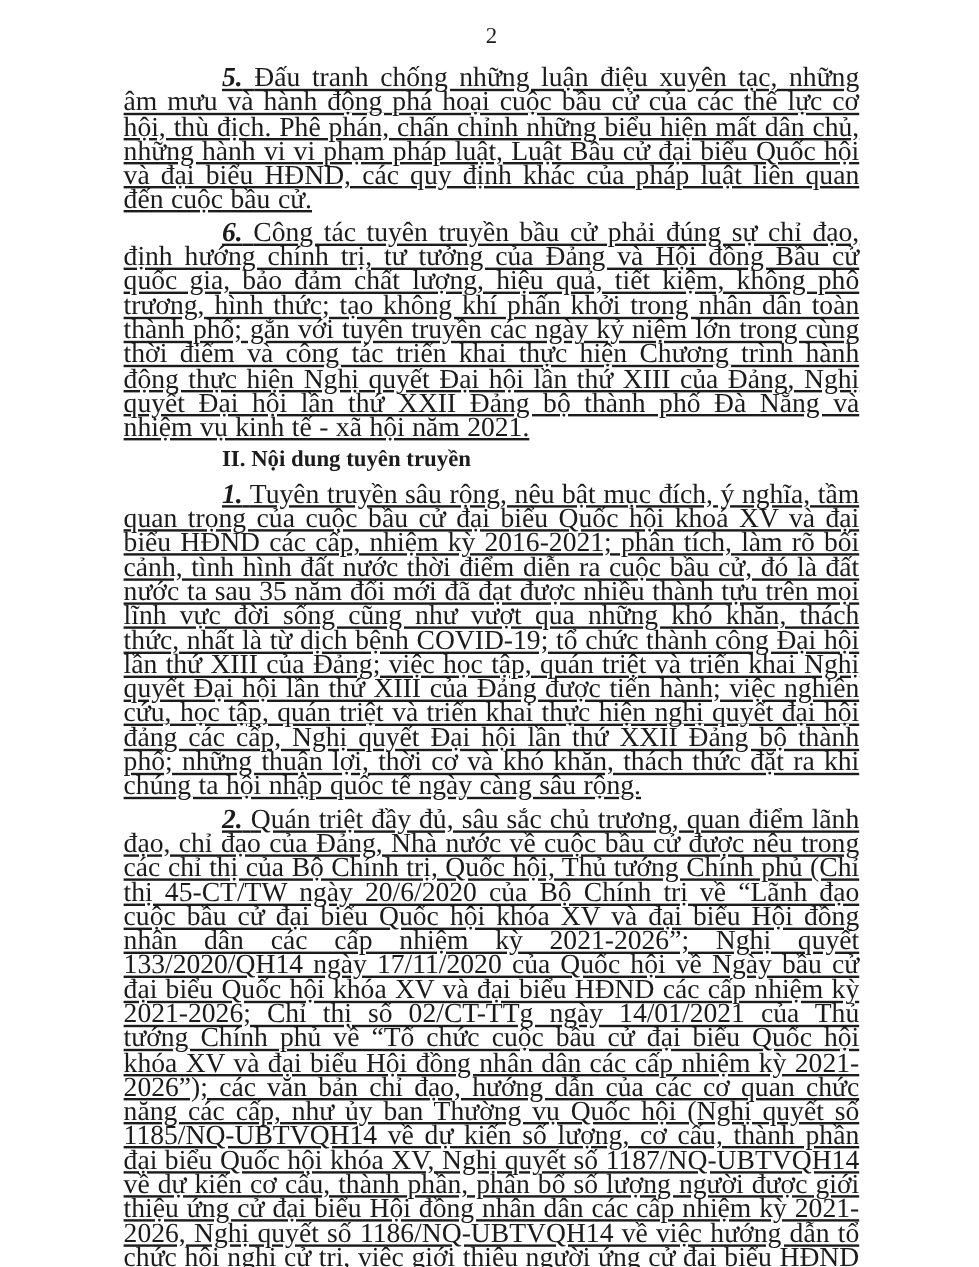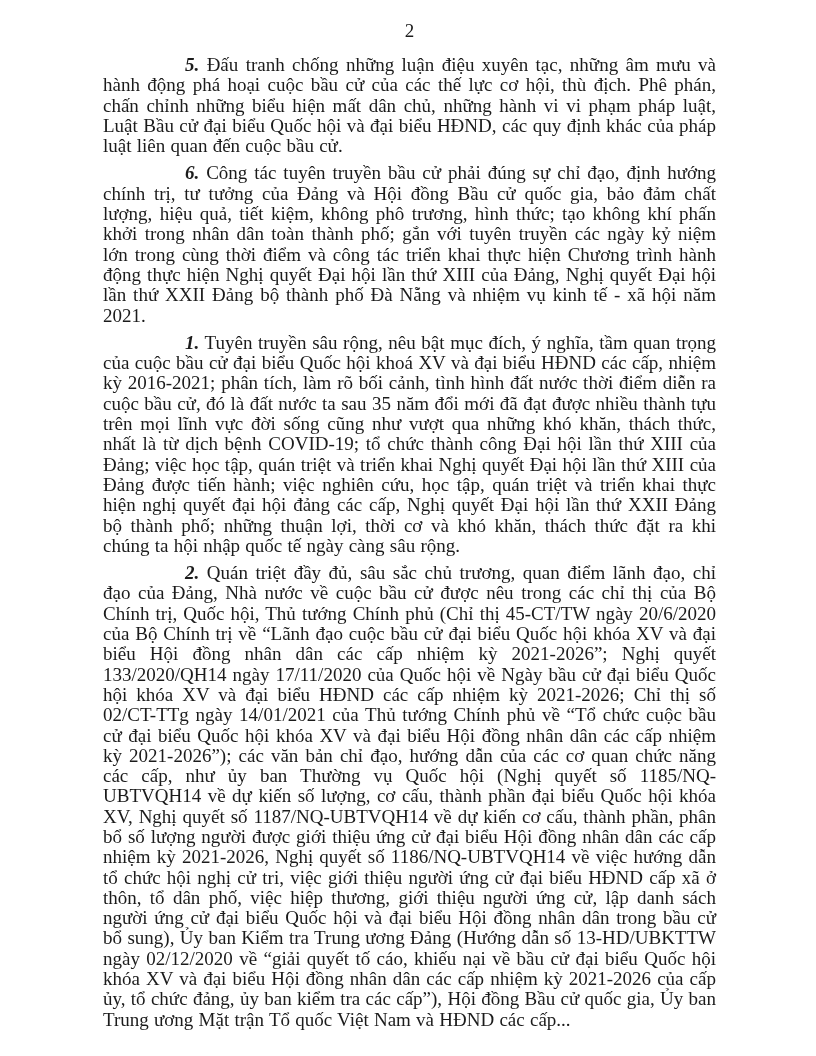--- a/index.html
+++ b/index.html
@@ -22,25 +22,26 @@
     background: #ffffff;
   }
   .page-number {
     text-align: center;
     font-size: 19px;
     line-height: 22px;
     margin-bottom: 13px;
   }
   .body-para {
     margin: 5px 0 7px 0;
-    font-size: 19px;
+    font-size: 23px;
     line-height: 20.3px;
     text-align: justify;
     text-indent: 82px;
     word-spacing: 0.5px;
+    text-decoration: underline;
   }
   .section-heading {
     margin: 2px 0 8px 0;
     font-size: 19px;
     line-height: 20.3px;
     font-weight: bold;
     text-indent: 82px;
   }
   .para-marker {
     font-weight: bold;
@@ -51,18 +52,19 @@
 <body>
 
 <div class="page">
 
   <div class="page-number">2</div>
 
   <p class="body-para"><span class="para-marker">5.</span> <span>Đấu tranh chống những luận điệu xuyên tạc, những âm mưu và hành động phá hoại cuộc bầu cử của các thế lực cơ hội, thù địch. Phê phán, chấn chỉnh những biểu hiện mất dân chủ, những hành vi vi phạm pháp luật, Luật Bầu cử đại biểu Quốc hội và đại biểu HĐND, các quy định khác của pháp luật liên quan đến cuộc bầu cử.</span></p>
 
   <p class="body-para"><span class="para-marker">6.</span> <span>Công tác tuyên truyền bầu cử phải đúng sự chỉ đạo, định hướng chính trị, tư tưởng của Đảng và Hội đồng Bầu cử quốc gia, bảo đảm chất lượng, hiệu quả, tiết kiệm, không phô trương, hình thức; tạo không khí phấn khởi trong nhân dân toàn thành phố; gắn với tuyên truyền các ngày kỷ niệm lớn trong cùng thời điểm và công tác triển khai thực hiện Chương trình hành động thực hiện Nghị quyết Đại hội lần thứ XIII của Đảng, Nghị quyết Đại hội lần thứ XXII Đảng bộ thành phố Đà Nẵng và nhiệm vụ kinh tế - xã hội năm 2021.</span></p>
 
+  <h3 class="section-heading">II. Nội dung tuyên truyền</h3>
 
   <p class="body-para"><span class="para-marker">1.</span> <span>Tuyên truyền sâu rộng, nêu bật mục đích, ý nghĩa, tầm quan trọng của cuộc bầu cử đại biểu Quốc hội khoá XV và đại biểu HĐND các cấp, nhiệm kỳ 2016-2021; phân tích, làm rõ bối cảnh, tình hình đất nước thời điểm diễn ra cuộc bầu cử, đó là đất nước ta sau 35 năm đổi mới đã đạt được nhiều thành tựu trên mọi lĩnh vực đời sống cũng như vượt qua những khó khăn, thách thức, nhất là từ dịch bệnh COVID-19; tổ chức thành công Đại hội lần thứ XIII của Đảng; việc học tập, quán triệt và triển khai Nghị quyết Đại hội lần thứ XIII của Đảng được tiến hành; việc nghiên cứu, học tập, quán triệt và triển khai thực hiện nghị quyết đại hội đảng các cấp, Nghị quyết Đại hội lần thứ XXII Đảng bộ thành phố; những thuận lợi, thời cơ và khó khăn, thách thức đặt ra khi chúng ta hội nhập quốc tế ngày càng sâu rộng.</span></p>
 
   <p class="body-para"><span class="para-marker">2.</span> <span>Quán triệt đầy đủ, sâu sắc chủ trương, quan điểm lãnh đạo, chỉ đạo của Đảng, Nhà nước về cuộc bầu cử được nêu trong các chỉ thị của Bộ Chính trị, Quốc hội, Thủ tướng Chính phủ (Chỉ thị 45-CT/TW ngày 20/6/2020 của Bộ Chính trị về “Lãnh đạo cuộc bầu cử đại biểu Quốc hội khóa XV và đại biểu Hội đồng nhân dân các cấp nhiệm kỳ 2021-2026”; Nghị quyết 133/2020/QH14 ngày 17/11/2020 của Quốc hội về Ngày bầu cử đại biểu Quốc hội khóa XV và đại biểu HĐND các cấp nhiệm kỳ 2021-2026; Chỉ thị số 02/CT-TTg ngày 14/01/2021 của Thủ tướng Chính phủ về “Tổ chức cuộc bầu cử đại biểu Quốc hội khóa XV và đại biểu Hội đồng nhân dân các cấp nhiệm kỳ 2021-2026”); các văn bản chỉ đạo, hướng dẫn của các cơ quan chức năng các cấp, như ủy ban Thường vụ Quốc hội (Nghị quyết số 1185/NQ-UBTVQH14 về dự kiến số lượng, cơ cấu, thành phần đại biểu Quốc hội khóa XV, Nghị quyết số 1187/NQ-UBTVQH14 về dự kiến cơ cấu, thành phần, phân bổ số lượng người được giới thiệu ứng cử đại biểu Hội đồng nhân dân các cấp nhiệm kỳ 2021-2026, Nghị quyết số 1186/NQ-UBTVQH14 về việc hướng dẫn tổ chức hội nghị cử tri, việc giới thiệu người ứng cử đại biểu HĐND cấp xã ở thôn, tổ dân phố, việc hiệp thương, giới thiệu người ứng cử, lập danh sách người ứng cử đại biểu Quốc hội và đại biểu Hội đồng nhân dân trong bầu cử bổ sung), Ủy ban Kiểm tra Trung ương Đảng (Hướng dẫn số 13-HD/UBKTTW ngày 02/12/2020 về “giải quyết tố cáo, khiếu nại về bầu cử đại biểu Quốc hội khóa XV và đại biểu Hội đồng nhân dân các cấp nhiệm kỳ 2021-2026 của cấp ủy, tổ chức đảng, ủy ban kiểm tra các cấp”), Hội đồng Bầu cử quốc gia, Ủy ban Trung ương Mặt trận Tổ quốc Việt Nam và HĐND các cấp...</span></p>
 
 </div>
 
 </body></html>

